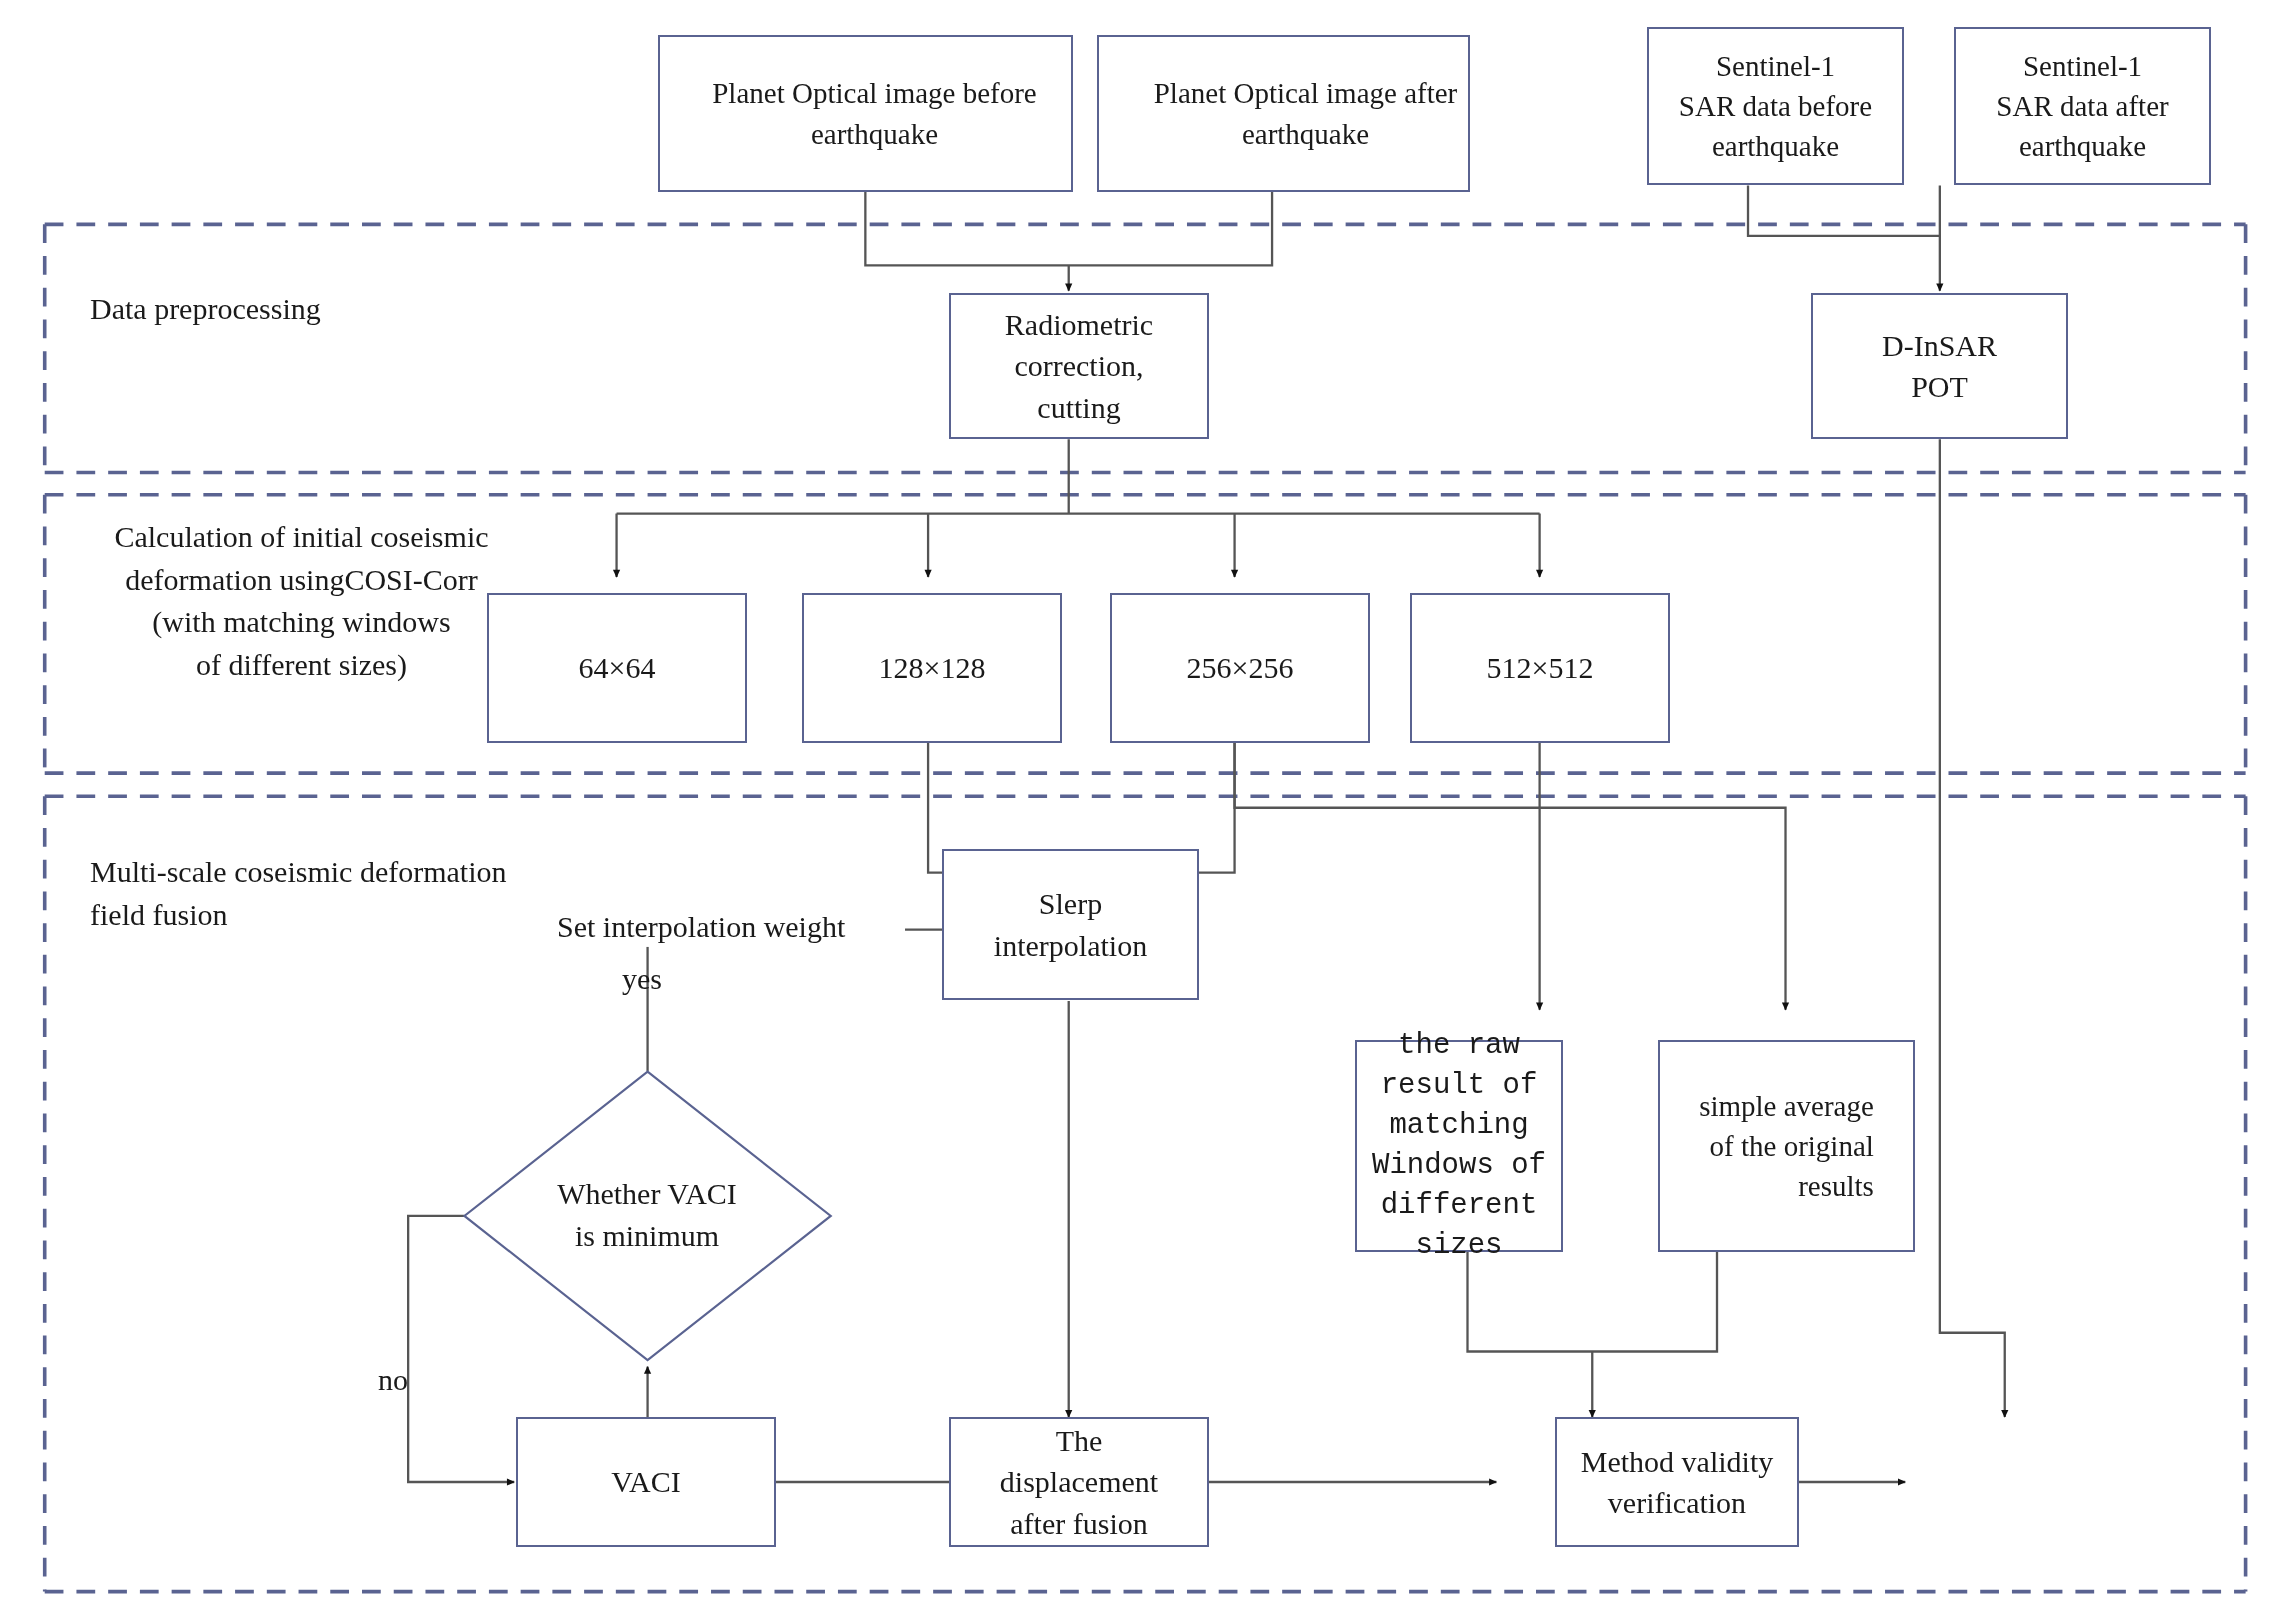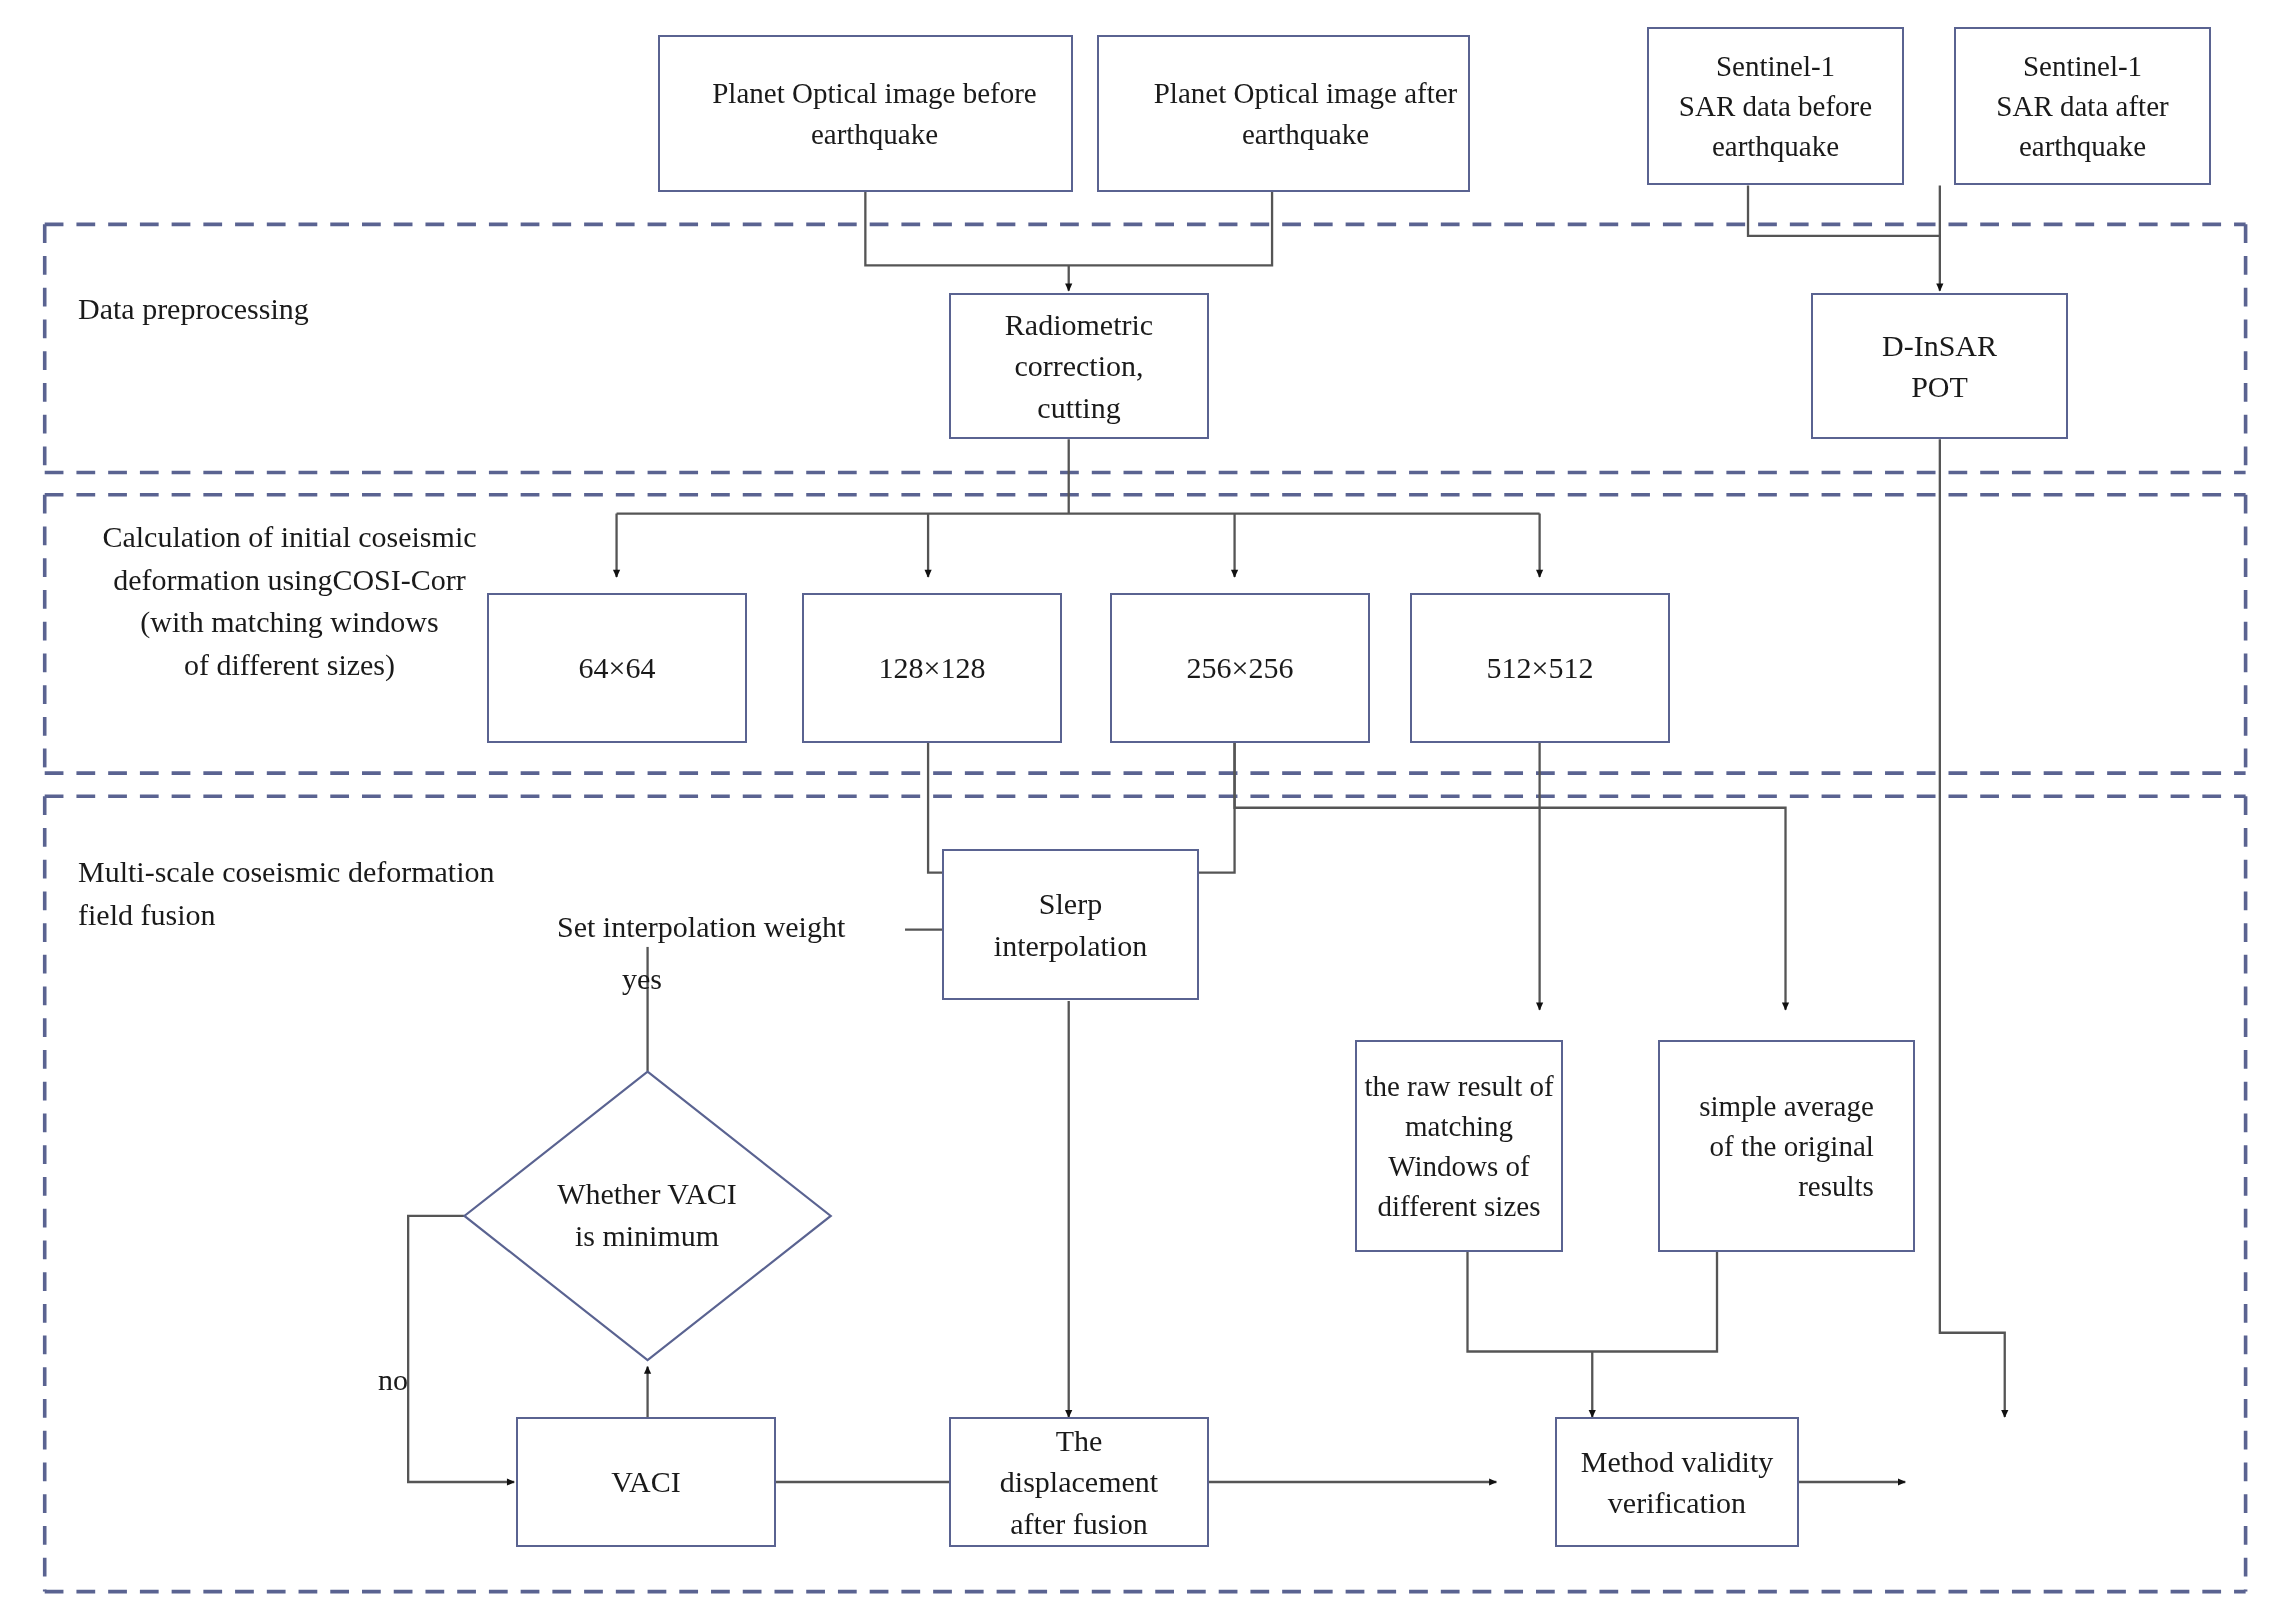--- a/index.html
+++ b/index.html
@@ -3,21 +3,21 @@
 <meta charset="utf-8">
 <style>
   html,body{margin:0;padding:0;background:#ffffff;}
   body{font-family:"Liberation Serif",serif;}
   #stage{position:relative;width:2273px;height:1622px;background:#fff;overflow:hidden;}
   svg#wire{position:absolute;left:0;top:0;width:2273px;height:1622px;}
   .node{position:absolute;box-sizing:border-box;background:#ffffff;
         border:2.2px solid #5a6391;display:flex;align-items:center;justify-content:center;
         text-align:center;color:#1a1a1a;line-height:1.38;}
   .node span{display:block;padding:0 5.8px;}
-  .band-label{position:absolute;color:#1a1a1a;line-height:1.42;text-align:left;}
+  .band-label{position:absolute;color:#1a1a1a;line-height:1.42;text-align:left;margin-left:12px;}
   .band-label.ctr{text-align:center;}
   .edge-label{position:absolute;color:#1a1a1a;white-space:nowrap;}
   .diamond-wrap{position:absolute;}
   .diamond-text{position:absolute;left:0;top:0;width:100%;height:100%;
       display:flex;align-items:center;justify-content:center;text-align:center;
       color:#1a1a1a;line-height:1.4;}
 </style>
 </head>
 <body>
 
@@ -153,21 +153,21 @@
 
   <div class="edge-label" style="left:622px;top:962px;font-size:30px;">yes</div>
 
   <div class="edge-label" style="left:378px;top:1363px;font-size:30px;">no</div>
 
   <div class="diamond-wrap" style="left:464px;top:1071px;width:366px;height:288px;">
     <div class="diamond-text" style="font-size:30px;white-space:pre-line;">Whether VACI
 is minimum</div>
   </div>
 
-  <div class="node pre" style="left:1355px;top:1040px;width:208px;height:212px;font-size:29px;white-space:pre-line;">
+  <div class="node pre" style="left:1355px;top:1040px;width:208px;height:212px;font-size:29px;white-space:pre-line;font-family:Liberation Mono, monospace;">
     <span>the raw result of
 matching
 Windows of
 different sizes</span>
   </div>
 
   <div class="node pre" style="left:1658px;top:1040px;width:257px;height:212px;font-size:29px;white-space:pre-line;text-align:right;">
     <span>simple average
 of the original
 results</span>

